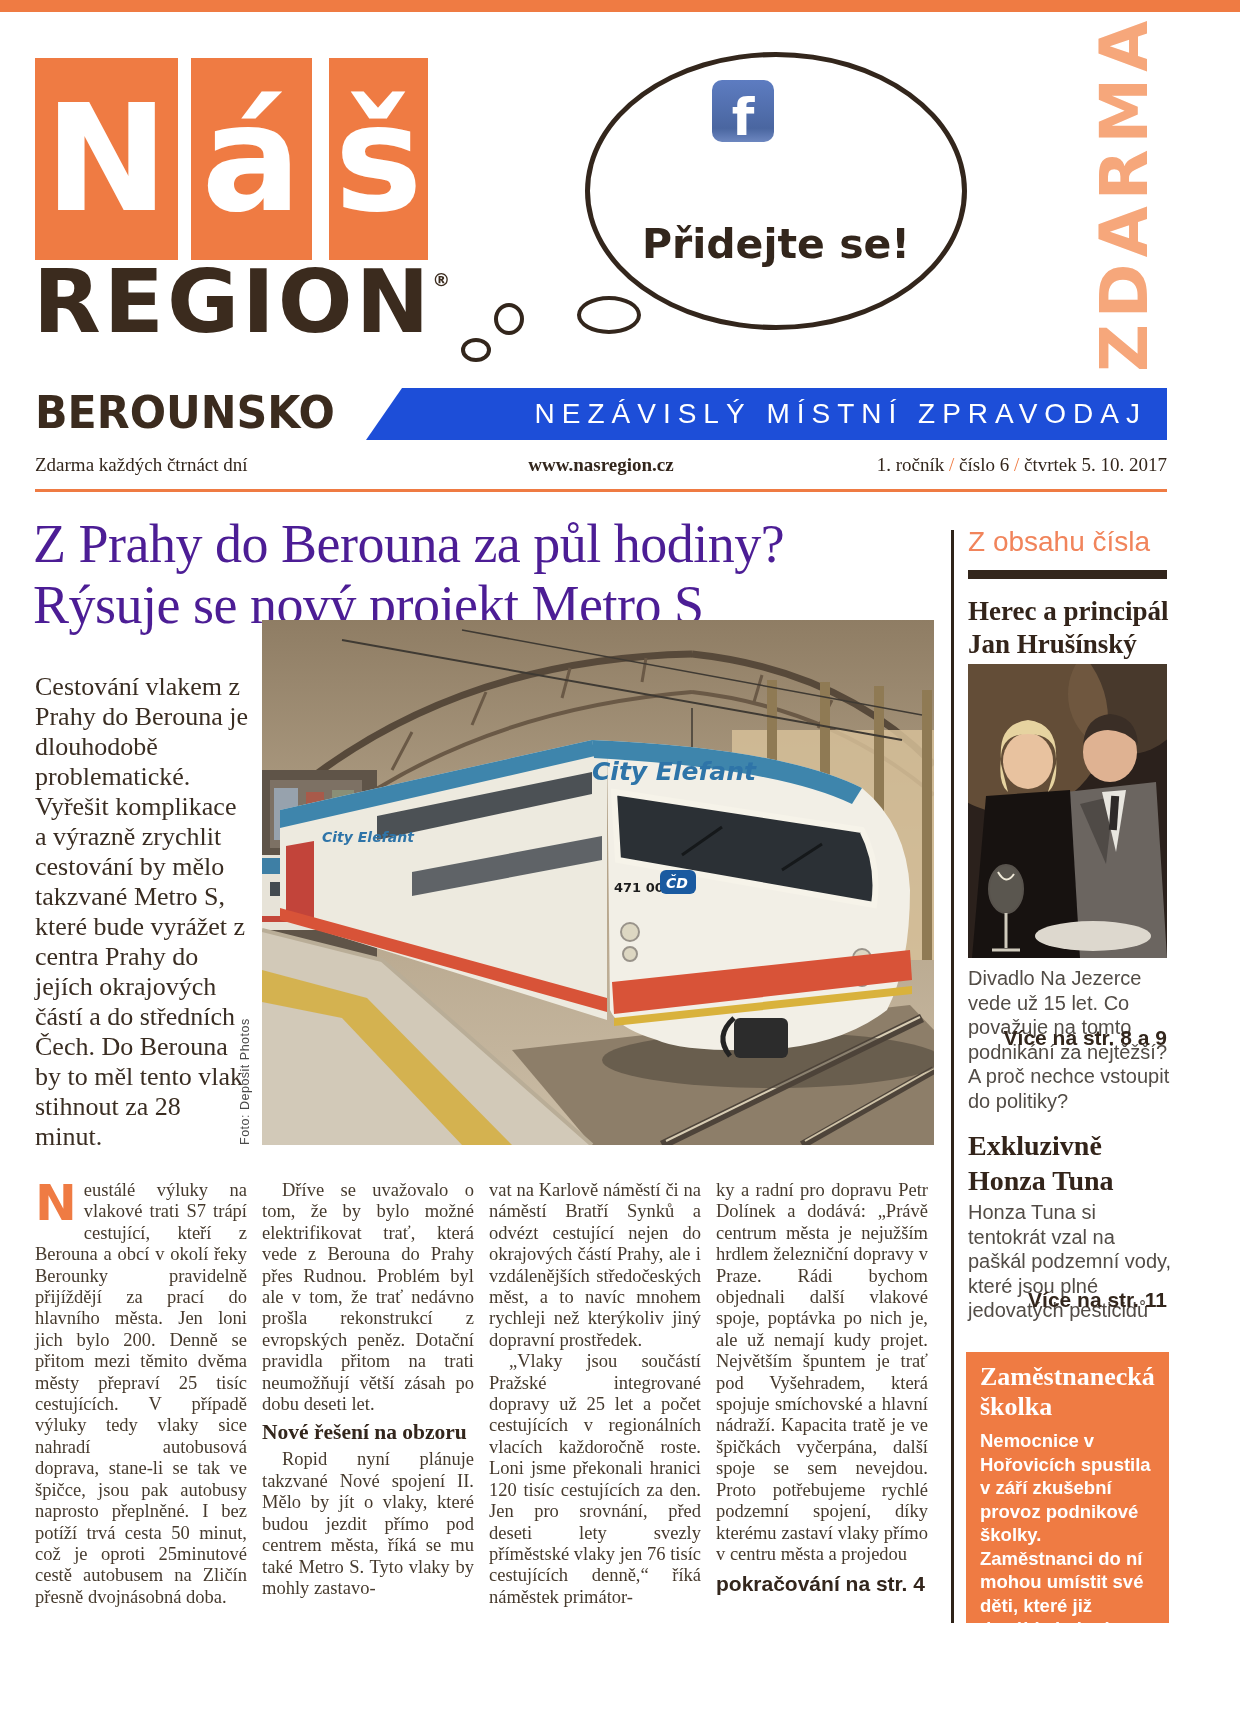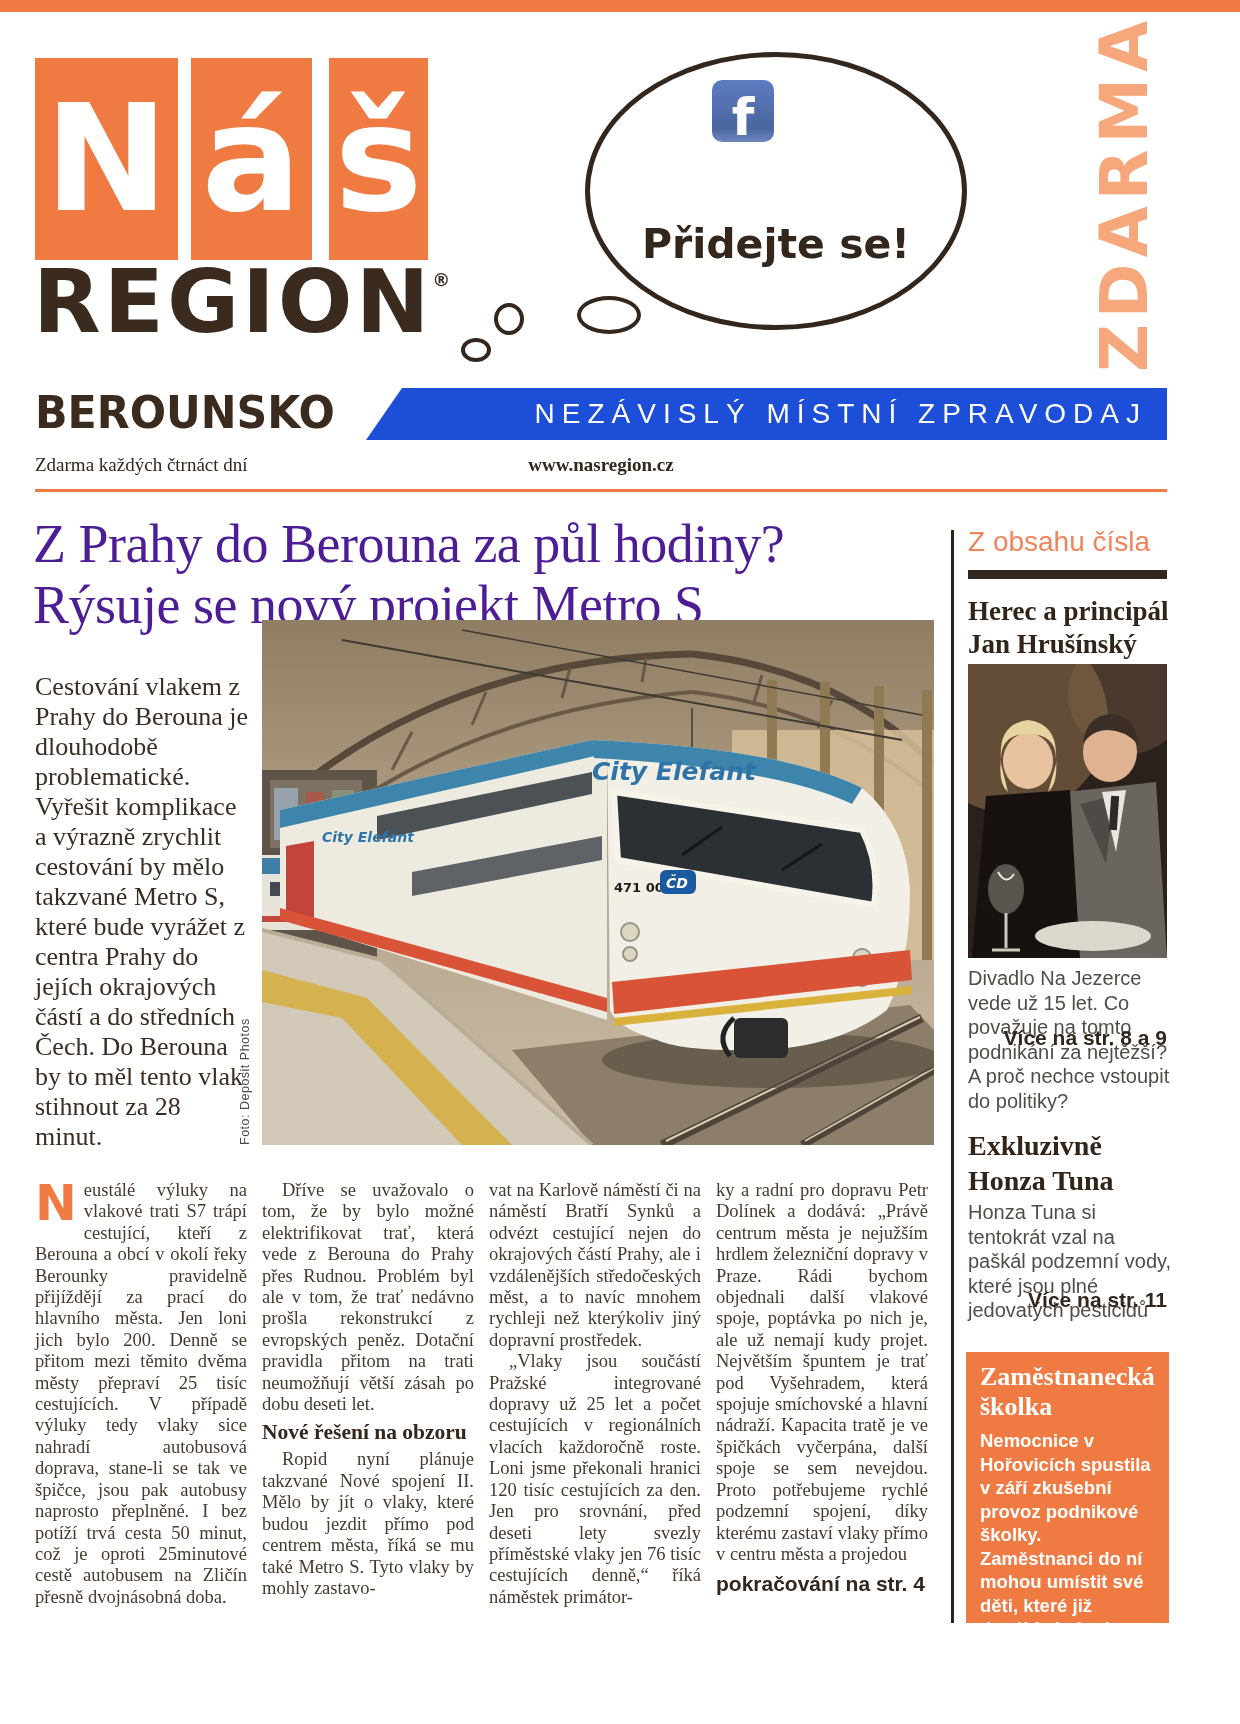--- a/index.html
+++ b/index.html
@@ -105,20 +105,21 @@
   </div>
   <div class="abs bub-cta">Přidejte se!</div>
   <div class="abs trail" style="left:577px;top:296px;width:64px;height:38px;"></div>
   <div class="abs trail" style="left:494px;top:303px;width:30px;height:32px;"></div>
   <div class="abs trail" style="left:461px;top:338px;width:30px;height:24px;"></div>
 
   <div class="abs zdarma">ZDARMA</div>
 
   <div class="abs info info-left">Zdarma každých čtrnáct dní</div>
   <div class="abs info info-center">www.nasregion.cz</div>
+  <div class="abs info info-right"><span>1. ročník</span><span class="sl pre"> / </span><span>číslo 6</span><span class="sl pre"> / </span><span>čtvrtek 5. 10. 2017</span></div>
 
   <div class="abs rule"></div>
 
   <div class="abs headline">
     <div>Z Prahy do Berouna za půl hodiny?</div>
     <div>Rýsuje se nový projekt Metro S</div>
   </div>
 
   <div class="abs intro">Cestování vlakem z Prahy do Berouna je dlouhodobě problematické. Vyřešit komplikace a výrazně zrychlit cestování by mělo takzvané Metro S, které bude vyrážet z centra Prahy do jejích okrajových částí a do středních Čech. Do Berouna by to měl tento vlak stihnout za 28 minut.</div>
 

